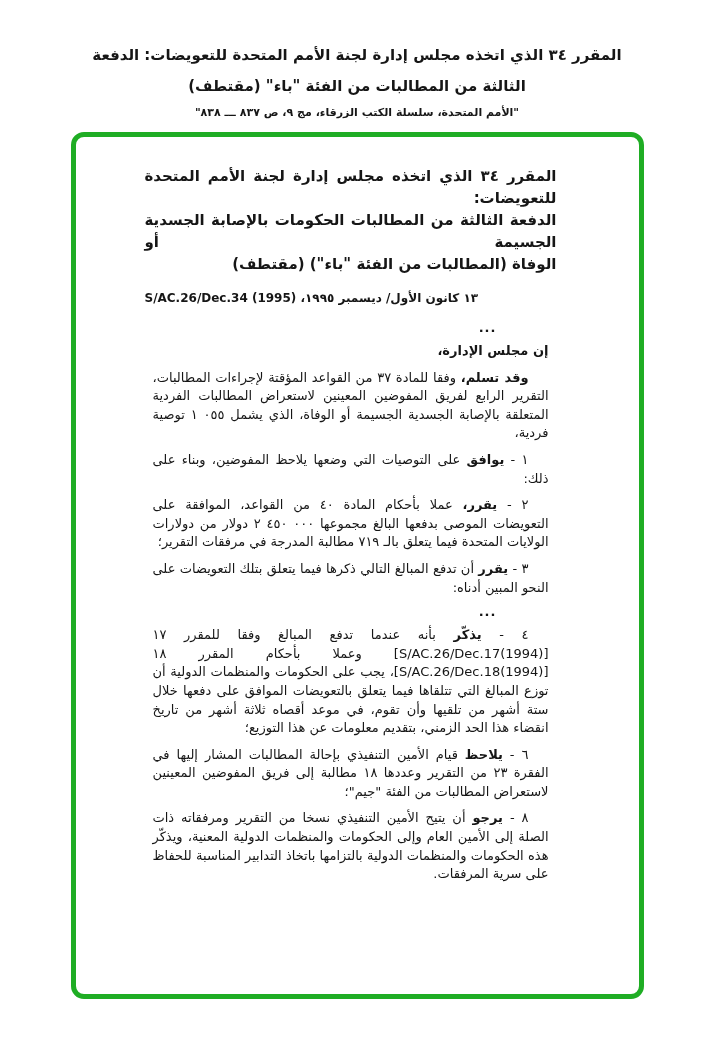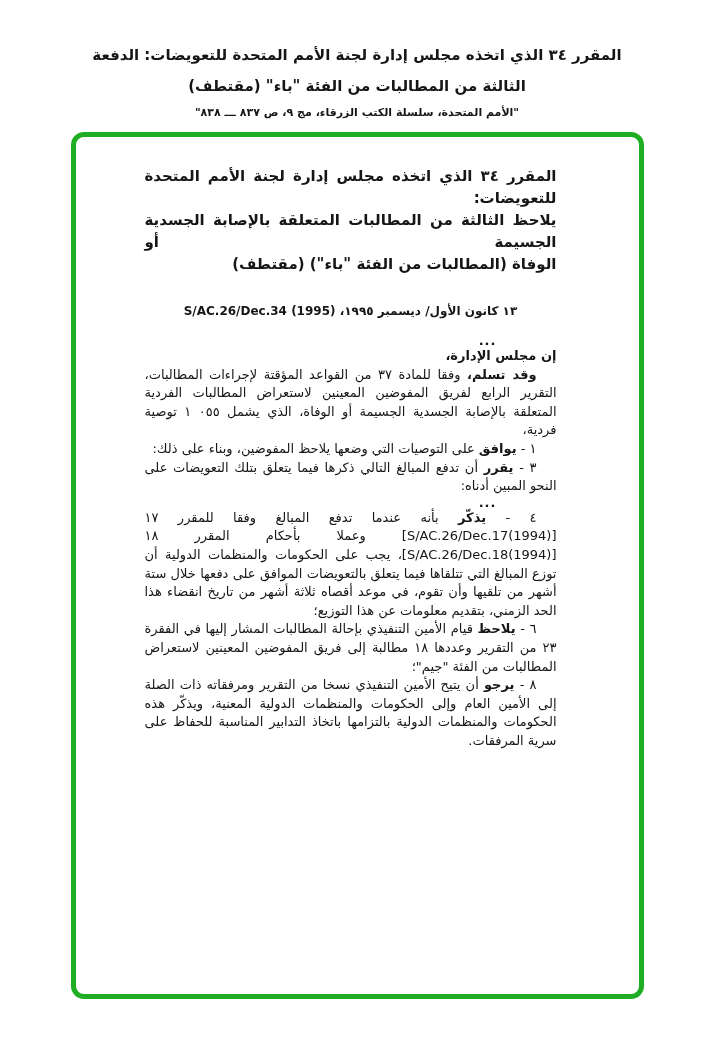--- a/index.html
+++ b/index.html
@@ -16,61 +16,63 @@
     width:573px; height:867px; margin:13px auto 0;
     border:5px solid #1FAD24; border-radius:13px;
     padding:28px 82px 0 69px;
     direction:rtl; overflow:hidden;
   }
 
   .doc-title { font-weight:bold; font-size:15px; line-height:22px; }
   .t-line.just { text-align:justify; text-align-last:justify; }
   .t-line.last { text-align:right; }
 
-  .doc-ref { margin-top:29px; font-size:12px; font-weight:bold; text-align:center; }
+  .doc-ref { margin-top:16px; font-size:12px; font-weight:bold; text-align:left; }
 
   .doc-body { margin-top:16px; font-size:13px; line-height:18.6px; text-align:justify; }
-  .doc-body p { margin:0; }
+  .doc-body p { margin:8px; }
   .dots { text-align:right; padding-left:0; padding-right:60px; font-weight:bold; line-height:13px; height:13px; letter-spacing:1px; }
   .opener { font-weight:bold; text-indent:0; }
   .para { text-indent:20px; }
   .para b { font-weight:bold; }
 </style>
 </head>
 <body>
 
 <div class="page">
 
   <header class="page-header">
     <div class="hdr-title">المقرر ٣٤ الذي اتخذه مجلس إدارة لجنة الأمم المتحدة للتعويضات: الدفعة
 الثالثة من المطالبات من الفئة "باء" (مقتطف)</div>
     <div class="hdr-source">"الأمم المتحدة، سلسلة الكتب الزرقاء، مج ٩، ص ٨٣٧ ـــ ٨٣٨"</div>
   </header>
 
   <section class="doc-box">
 
     <div class="doc-title">
       <div class="t-line just">المقرر ٣٤ الذي اتخذه مجلس إدارة لجنة الأمم المتحدة للتعويضات:</div>
-      <div class="t-line just">يلاحظ الثالثة من المطالبات المتعلقة بالإصابة الجسدية الجسيمة أو</div>
+      <div class="t-line just">الدفعة الثالثة من المطالبات الحكومات بالإصابة الجسدية الجسيمة أو</div>
       <div class="t-line last">الوفاة (المطالبات من الفئة "باء") (مقتطف)</div>
     </div>
 
     <div class="doc-ref">١٣ كانون الأول/ ديسمبر ١٩٩٥، S/AC.26/Dec.34 (1995)</div>
 
     <div class="doc-body">
 
       <div class="dots">...</div>
 
       <p class="opener">إن مجلس الإدارة،</p>
 
       <p class="para"><b>وقد تسلم،</b><span> وفقا للمادة ٣٧ من القواعد المؤقتة لإجراءات المطالبات، التقرير الرابع لفريق المفوضين المعينين لاستعراض المطالبات الفردية المتعلقة بالإصابة الجسدية الجسيمة أو الوفاة، الذي يشمل ١&nbsp;٠٥٥ توصية فردية،</span></p>
 
       <p class="para"><span class="num">١ -</span>
         <b>يوافق</b><span> على التوصيات التي وضعها يلاحظ المفوضين، وبناء على ذلك:</span></p>
 
+      <p class="para"><span class="num">٢ -</span>
+        <b>يقرر،</b><span> عملا بأحكام المادة ٤٠ من القواعد، الموافقة على التعويضات الموصى بدفعها البالغ مجموعها ٢&nbsp;٤٥٠&nbsp;٠٠٠ دولار من دولارات الولايات المتحدة فيما يتعلق بالـ ٧١٩ مطالبة المدرجة في مرفقات التقرير؛</span></p>
 
       <p class="para"><span class="num">٣ -</span>
         <b>يقرر</b><span> أن تدفع المبالغ التالي ذكرها فيما يتعلق بتلك التعويضات على النحو المبين أدناه:</span></p>
 
       <div class="dots">...</div>
 
       <p class="para"><span class="num">٤ -</span>
         <b>يذكّر</b><span> بأنه عندما تدفع المبالغ وفقا للمقرر ١٧ [S/AC.26/Dec.17(1994)] وعملا بأحكام المقرر ١٨ [S/AC.26/Dec.18(1994)]، يجب على الحكومات والمنظمات الدولية أن توزع المبالغ التي تتلقاها فيما يتعلق بالتعويضات الموافق على دفعها خلال ستة أشهر من تلقيها وأن تقوم، في موعد أقصاه ثلاثة أشهر من تاريخ انقضاء هذا الحد الزمني، بتقديم معلومات عن هذا التوزيع؛</span></p>
 
 

